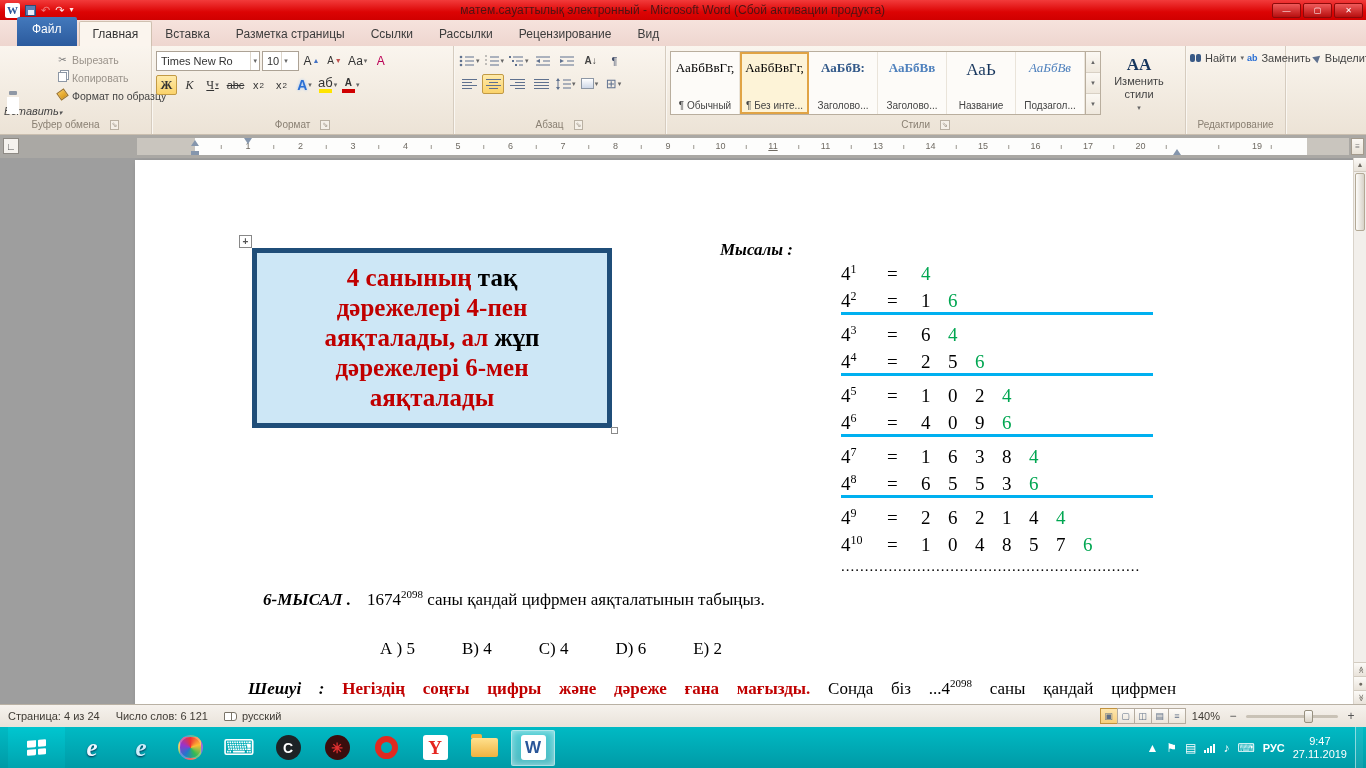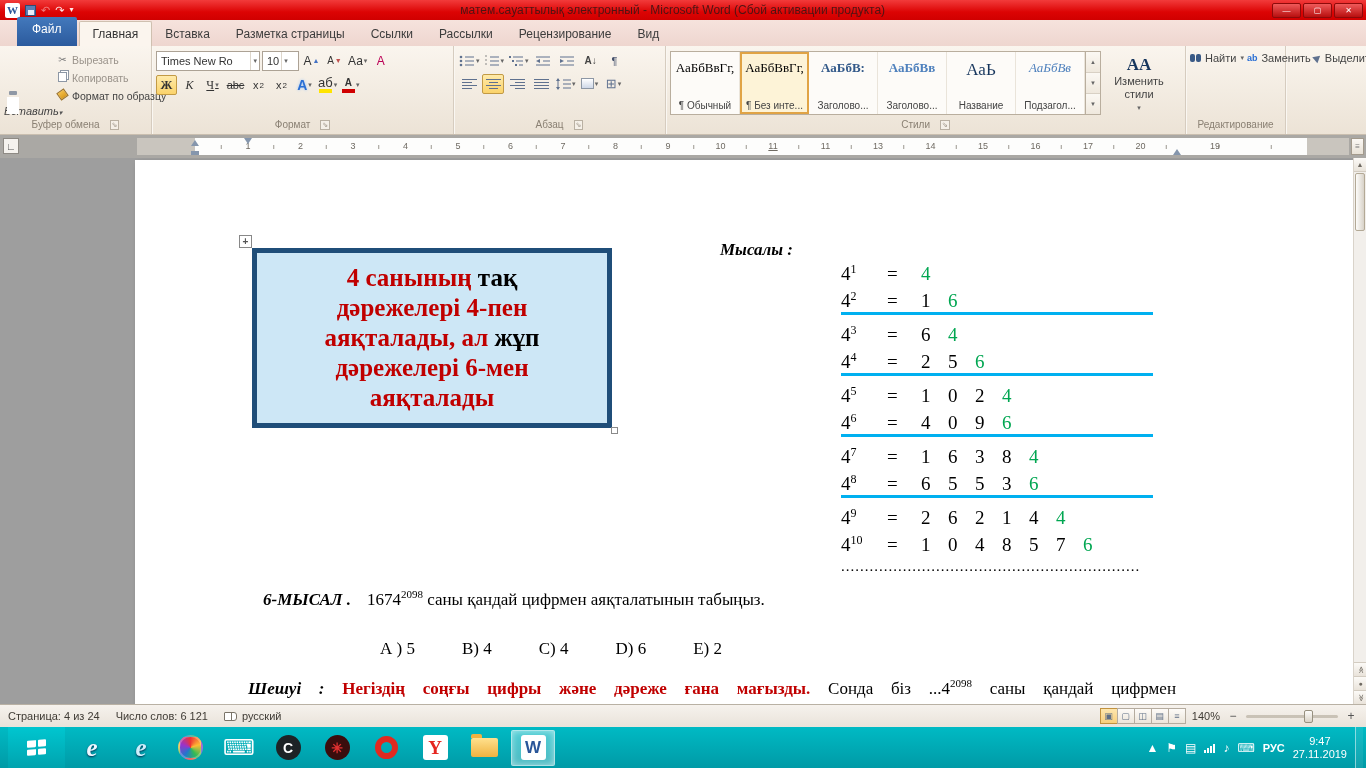--- a/index.html
+++ b/index.html
@@ -558,21 +558,21 @@
           <span class="rnum" style="left: 531px;">9</span>
           <span class="rnum" style="left: 583.5px;">10</span>
           <span class="rnum" style="left: 636px; text-decoration: underline;">11</span>
           <span class="rnum" style="left: 688.5px;">11</span>
           <span class="rnum" style="left: 741px;">13</span>
           <span class="rnum" style="left: 793.5px;">14</span>
           <span class="rnum" style="left: 846px;">15</span>
           <span class="rnum" style="left: 898.5px;">16</span>
           <span class="rnum" style="left: 951px;">17</span>
           <span class="rnum" style="left: 1003.5px;">20</span>
-          <span class="rnum" style="left: 1078px;">19</span>
+          <span class="rnum" style="left: 1120px;">19</span>
         </div>
       <span class="ind-first"></span>
       <span class="ind-hang"></span>
       <span class="ind-right"></span>
     </div>
     <div class="ruler-toggle">≡</div>
   </div>
 
   <div class="docarea">
     <div class="page">

